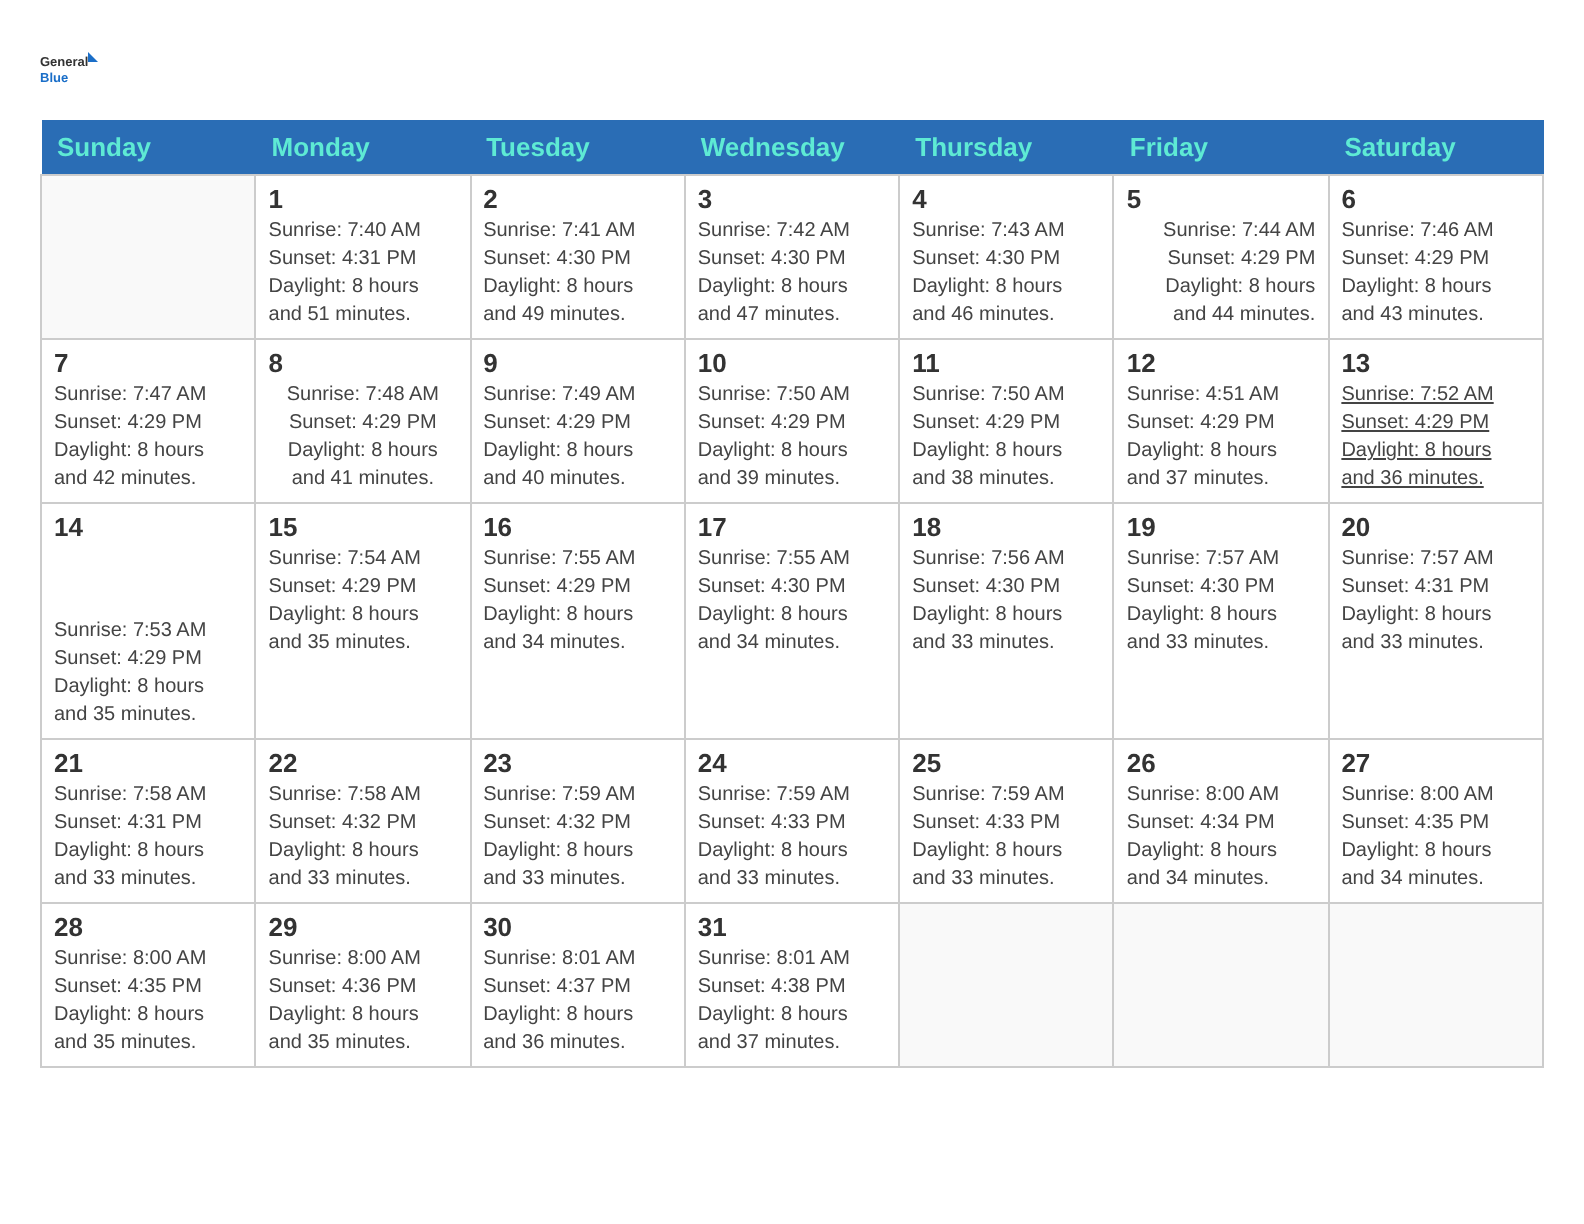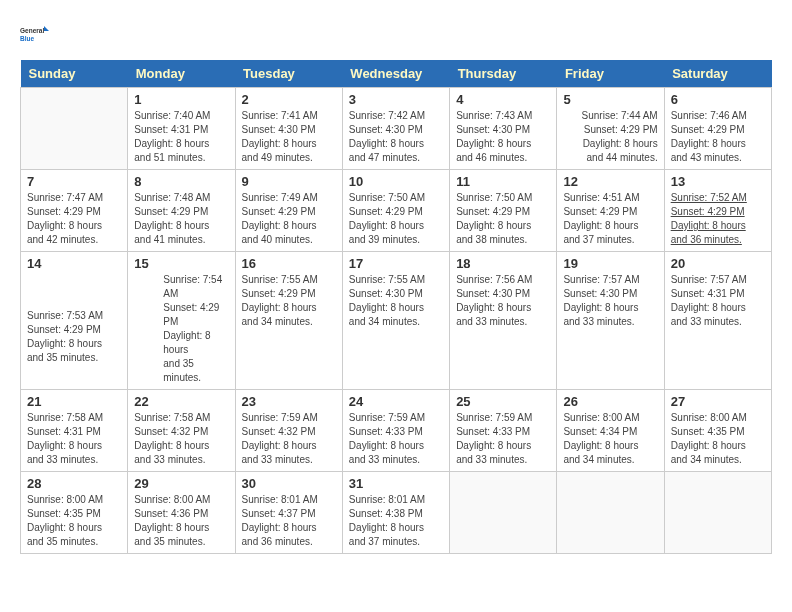--- a/index.html
+++ b/index.html
@@ -38,21 +38,21 @@
       color: #555;
       font-weight: normal;
     }
     table {
       width: 100%;
       border-collapse: collapse;
       font-size: 11px;
     }
     thead tr th {
       background: #2a6db5;
-      color: #fef9c3;
+      color: #5eead4;
       text-align: left;
       padding: 6px 8px;
       font-size: 13px;
     }
     tbody tr td {
       border: 1px solid #ccc;
       vertical-align: top;
       padding: 4px 6px;
       height: 80px;
       width: calc(100% / 7);
@@ -151,21 +151,21 @@
       <tr>
         <td>
           <span class="day-number">7</span>
           <div class="day-info" style="white-space: pre-line;">Sunrise: 7:47 AM
 Sunset: 4:29 PM
 Daylight: 8 hours
 and 42 minutes.</div>
         </td>
         <td>
           <span class="day-number">8</span>
-          <div class="day-info" style="white-space: pre-line;">Sunrise: 7:48 AM
+          <div class="day-info" style="white-space: pre-line; text-align: center;">Sunrise: 7:48 AM
 Sunset: 4:29 PM
 Daylight: 8 hours
 and 41 minutes.</div>
         </td>
         <td>
           <span class="day-number">9</span>
           <div class="day-info" style="white-space: pre-line;">Sunrise: 7:49 AM
 Sunset: 4:29 PM
 Daylight: 8 hours
 and 40 minutes.</div>
@@ -202,21 +202,21 @@
       <tr>
         <td>
           <span class="day-number">14</span>
           <div class="day-info" style="white-space: pre-line; margin-top: 38px;">Sunrise: 7:53 AM
 Sunset: 4:29 PM
 Daylight: 8 hours
 and 35 minutes.</div>
         </td>
         <td>
           <span class="day-number">15</span>
-          <div class="day-info" style="white-space: pre-line; margin-left: 29px;">Sunrise: 7:54 AM
+          <div class="day-info" style="white-space: pre-line;">Sunrise: 7:54 AM
 Sunset: 4:29 PM
 Daylight: 8 hours
 and 35 minutes.</div>
         </td>
         <td>
           <span class="day-number">16</span>
           <div class="day-info" style="white-space: pre-line;">Sunrise: 7:55 AM
 Sunset: 4:29 PM
 Daylight: 8 hours
 and 34 minutes.</div>

